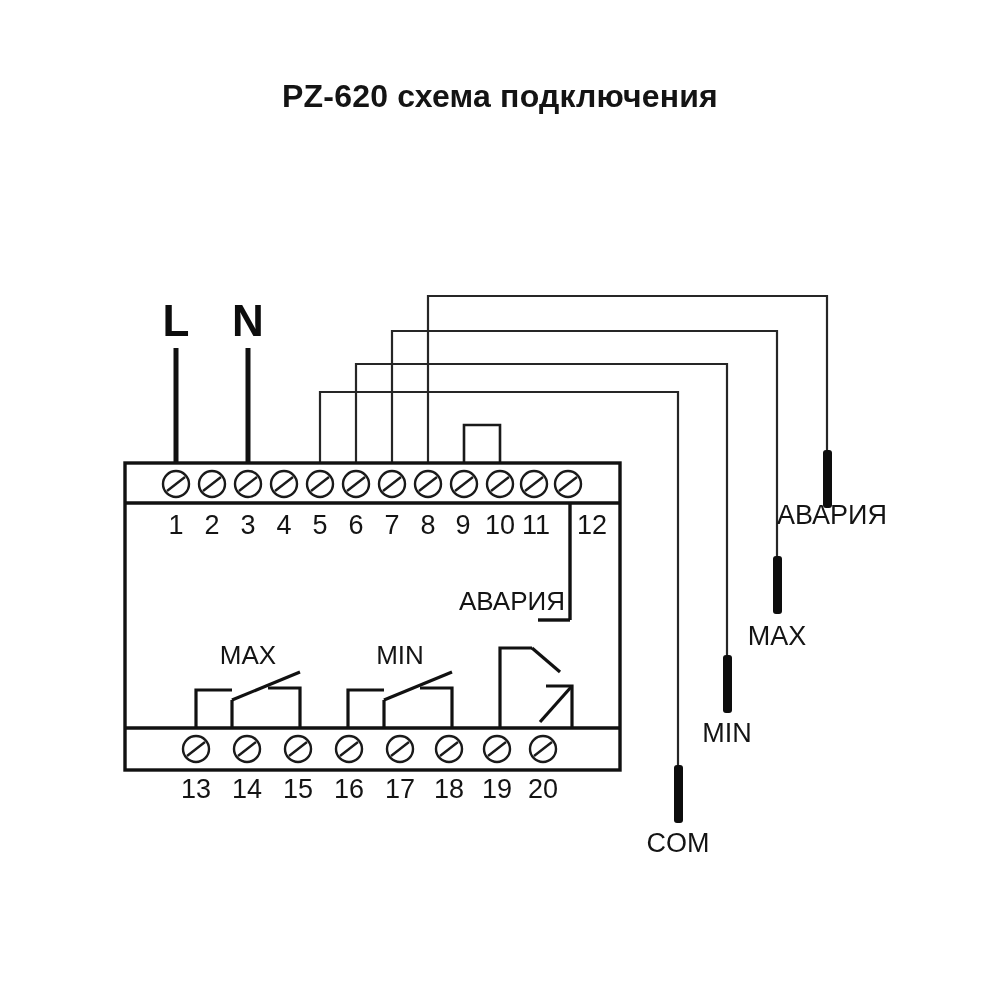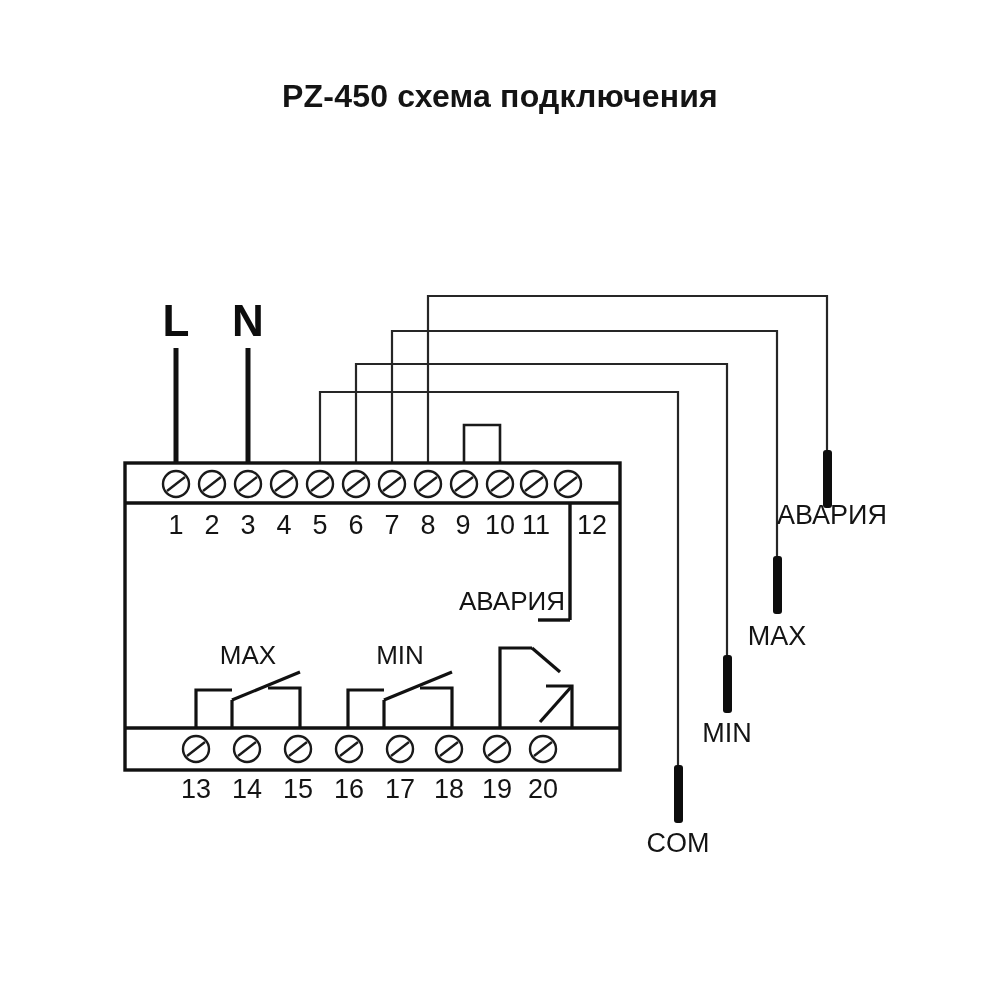--- a/index.html
+++ b/index.html
@@ -64,21 +64,21 @@
     fill:#141414;
     font-size:26px;
     text-anchor:middle;
   }
 </style>
 </head>
 <body>
 
 <div id="diagram-root">
 
-  <div id="title">PZ-450 схема подключения</div>
+  <div id="title">PZ-620 схема подключения</div>
 
   <svg id="schematic" viewBox="0 0 1000 1000">
 
     <path class="wire-thin" d="M428,466 L428,296 L827,296 L827,450"></path>
 
     <path class="wire-thin" d="M392,466 L392,331 L777,331 L777,556"></path>
 
     <path class="wire-thin" d="M356,466 L356,364 L727,364 L727,655"></path>
 
     <path class="wire-thin" d="M320,466 L320,392 L678,392 L678,765"></path>

